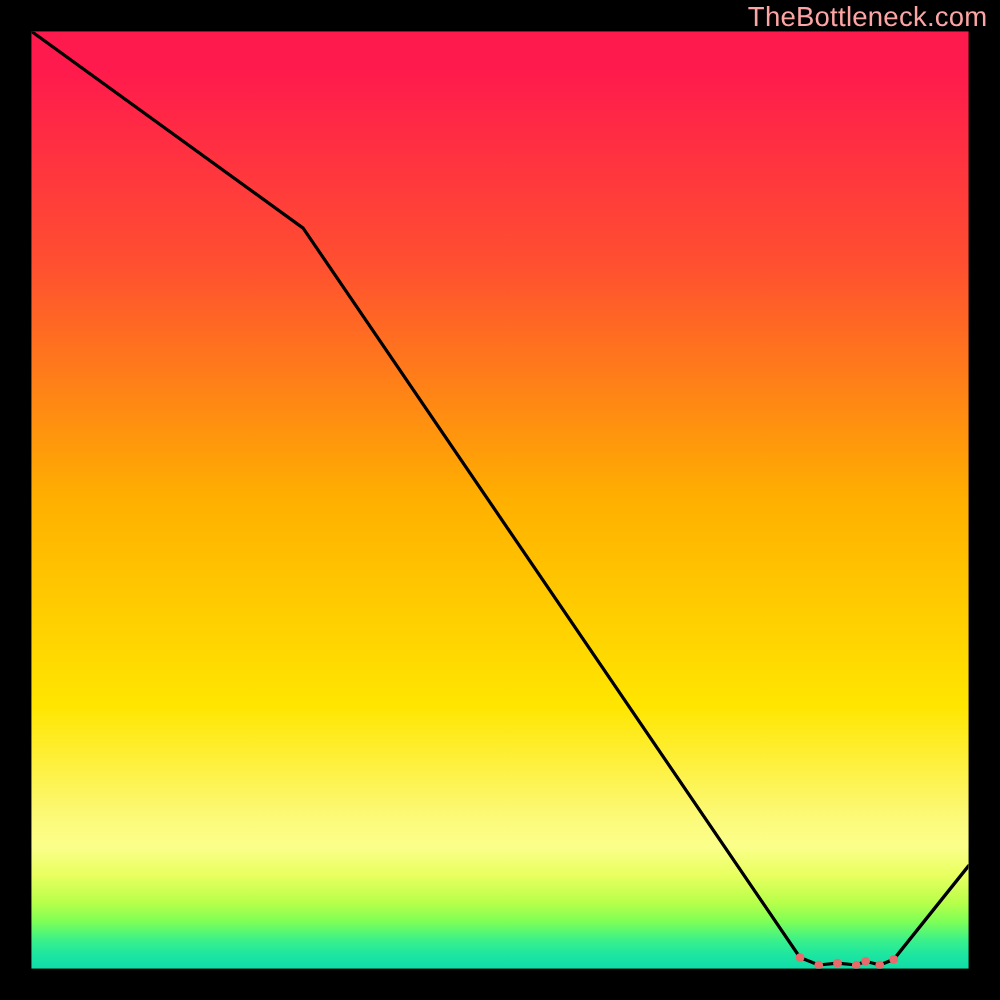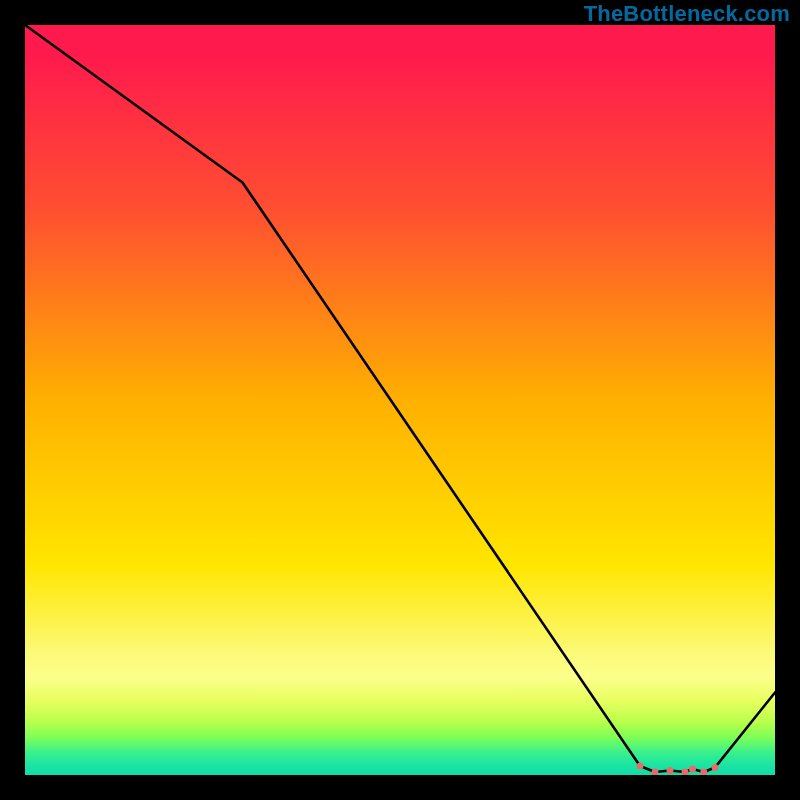--- a/index.html
+++ b/index.html
@@ -14,23 +14,23 @@
   .stage {
     position: relative;
     width: 800px;
     height: 800px;
     background: #000;
   }
   .watermark {
     position: absolute;
     top: 1px;
     right: 10px;
-    color: #0369a1;
+    color: #fca5a5;
     font-size: 22px;
-    font-weight: 700;
+    font-weight: 400;
     letter-spacing: 0.2px;
     z-index: 10;
     pointer-events: none;
   }
   .plot {
     position: absolute;
     left: 25px;
     top: 25px;
     width: 750px;
     height: 750px;

